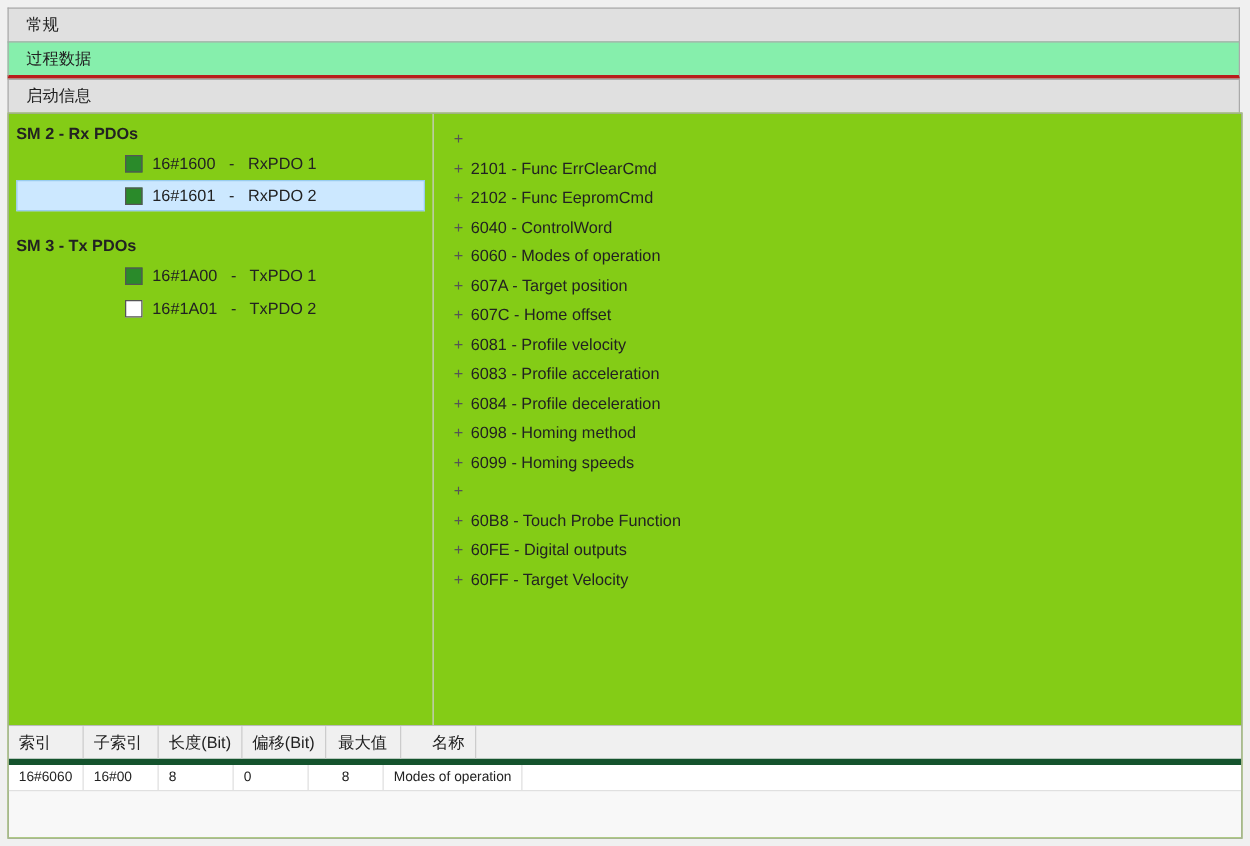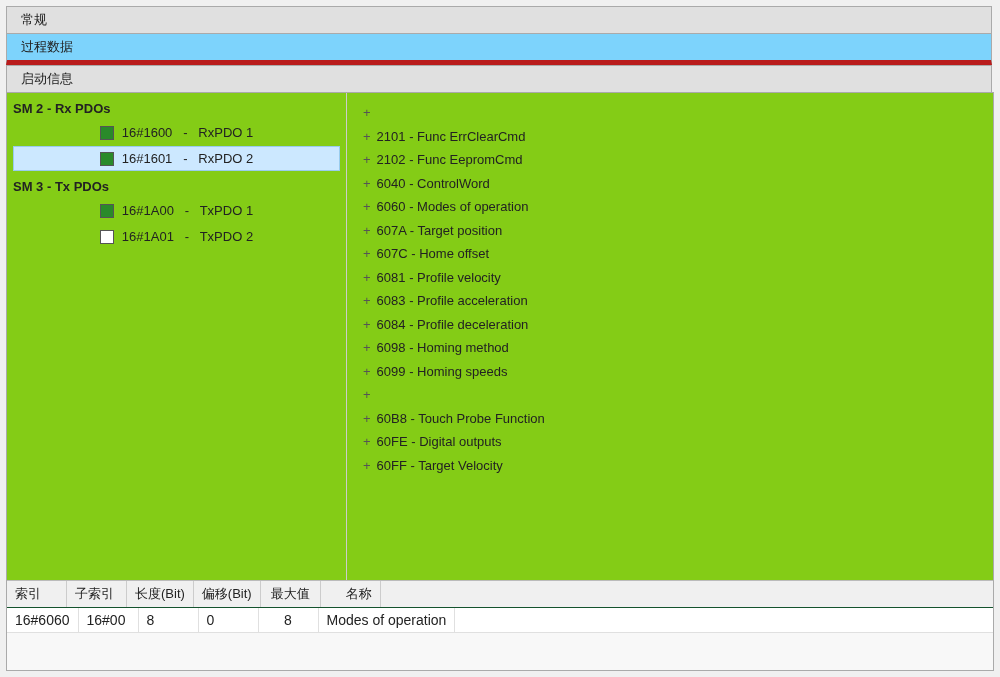--- a/index.html
+++ b/index.html
@@ -32,22 +32,22 @@
     .tab {
       padding: 4px 14px;
       border: 1px solid #aaa;
       background: #e0e0e0;
       cursor: pointer;
       font-size: 13px;
       border-bottom: none;
       margin-right: 2px;
     }
     .tab.active {
-      background: #7dd3fc;
-      border-bottom: 5px solid #b91c1c;
+      background: #86efac;
+      border-bottom: 3px solid #b91c1c;
       font-weight: normal;
     }
 
     
     .content-area {
       flex: 1;
       border: 1px solid #aaa;
       background: #84cc16;
       display: flex;
       flex-direction: column;
@@ -68,21 +68,21 @@
       min-width: 340px;
       border-right: 1px solid #ccc;
       padding: 8px 6px;
       overflow-y: auto;
     }
 
     .section-title {
       font-weight: bold;
       font-size: 13px;
       margin-bottom: 4px;
-      margin-top: 8px;
+      margin-top: 20px;
     }
     .section-title:first-child {
       margin-top: 0;
     }
 
     .pdo-item {
       display: flex;
       align-items: center;
       padding: 4px 6px;
       cursor: pointer;
@@ -138,21 +138,21 @@
     .bottom-panel {
       border-top: 1px solid #bbb;
       background: #f8f8f8;
       min-height: 90px;
     }
 
     .table-header {
       display: flex;
       flex-direction: row;
       background: #f0f0f0;
-      border-bottom: 1px solid #14532d;
+      border-bottom: 5px solid #14532d;
       font-size: 13px;
       font-weight: normal;
     }
     .table-header .th {
       padding: 4px 8px;
       border-right: 1px solid #ccc;
       min-width: 60px;
       font-size: 13px;
     }
 
@@ -160,21 +160,21 @@
       display: flex;
       flex-direction: row;
       font-size: 13px;
       border-bottom: 1px solid #e0e0e0;
       background: #fff;
     }
     .table-row-data .td {
       padding: 4px 8px;
       border-right: 1px solid #e0e0e0;
       min-width: 60px;
-      font-size: 14px;
+      font-size: 11px;
     }
 
     
     .col-index { min-width: 68px; }
     .col-subindex { min-width: 68px; }
     .col-length { min-width: 80px; }
     .col-offset { min-width: 80px; }
     .col-maxval { min-width: 60px; text-align: center; }
     .col-name { min-width: 180px; text-align: right; }
   </style>

